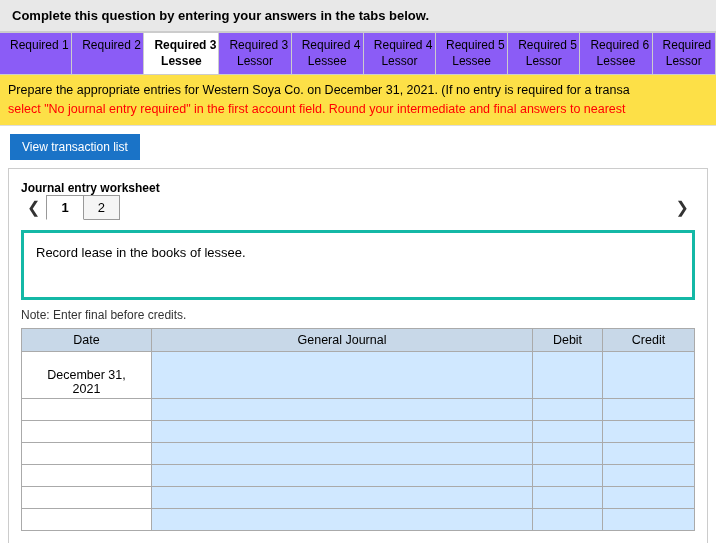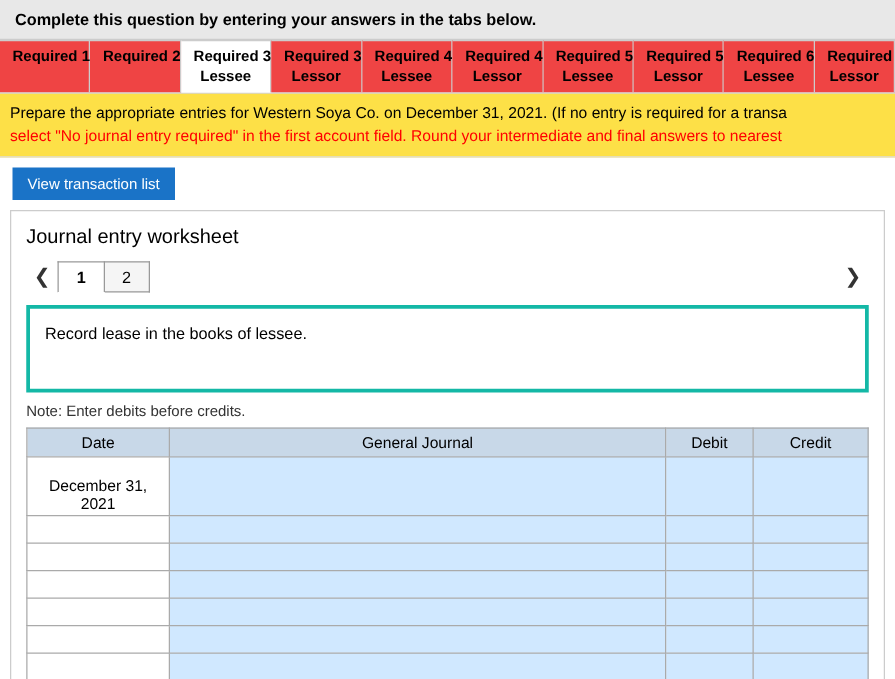--- a/index.html
+++ b/index.html
@@ -27,24 +27,23 @@
     }
 
     .tab {
       padding: 5px 10px;
       font-size: 12px;
       text-align: center;
       border-right: 1px solid #ccc;
       border-top: 1px solid #ccc;
       cursor: pointer;
       white-space: nowrap;
-      background: #ef4444;
+      background: #8b5cf6;
       line-height: 1.3;
       min-width: 55px;
-      font-weight: bold;
     }
 
     .tab.active {
       background: #fff;
       border-bottom: 1px solid #fff;
       font-weight: bold;
       margin-bottom: -1px;
     }
 
     .description-bar {
@@ -70,23 +69,22 @@
       display: inline-block;
     }
 
     .worksheet-container {
       margin: 0 8px 8px 8px;
       border: 1px solid #ccc;
       padding: 12px;
     }
 
     .worksheet-title {
-      font-size: 16px;
-      font-weight: normal;
-      margin-bottom: 10px;
+      font-size: 12px;
+      font-weight: bold;
     }
 
     .sub-tabs-row {
       display: flex;
       align-items: center;
       margin-bottom: 10px;
     }
 
     .nav-arrow {
       cursor: pointer;
@@ -165,21 +163,21 @@
     .journal-table tbody tr td.input-cell input {
       width: 100%;
       height: 100%;
       border: none;
       background: transparent;
       padding: 2px 4px;
       font-size: 12px;
       outline: none;
     }
 
-    .col-date { width: 114px; }
+    .col-date { width: 130px; }
     .col-general { width: auto; margin-top: 13px; }
     .col-debit { width: 70px; }
     .col-credit { width: 92px; }
   </style>
 </head>
 <body>
 
 
 
 
@@ -221,21 +219,21 @@
     <div class="sub-tab active">1</div>
     <div class="sub-tab">2</div>
     <span class="nav-arrow" style="margin-left: auto;">❯</span>
   </div>
 
   <div class="record-description">
     <span>Record lease in the books of lessee.</span>
   </div>
 
   <div class="note-text">
-    <span>Note: Enter debits </span><span class="before-word">before</span><span> credits.</span>
+    <span>Note: Enter final </span><span class="before-word">before</span><span> credits.</span>
   </div>
 
   <table class="journal-table">
     <thead>
       <tr>
         <th class="col-date">Date</th>
         <th class="col-general">General Journal</th>
         <th class="col-debit">Debit</th>
         <th class="col-credit">Credit</th>
       </tr>

